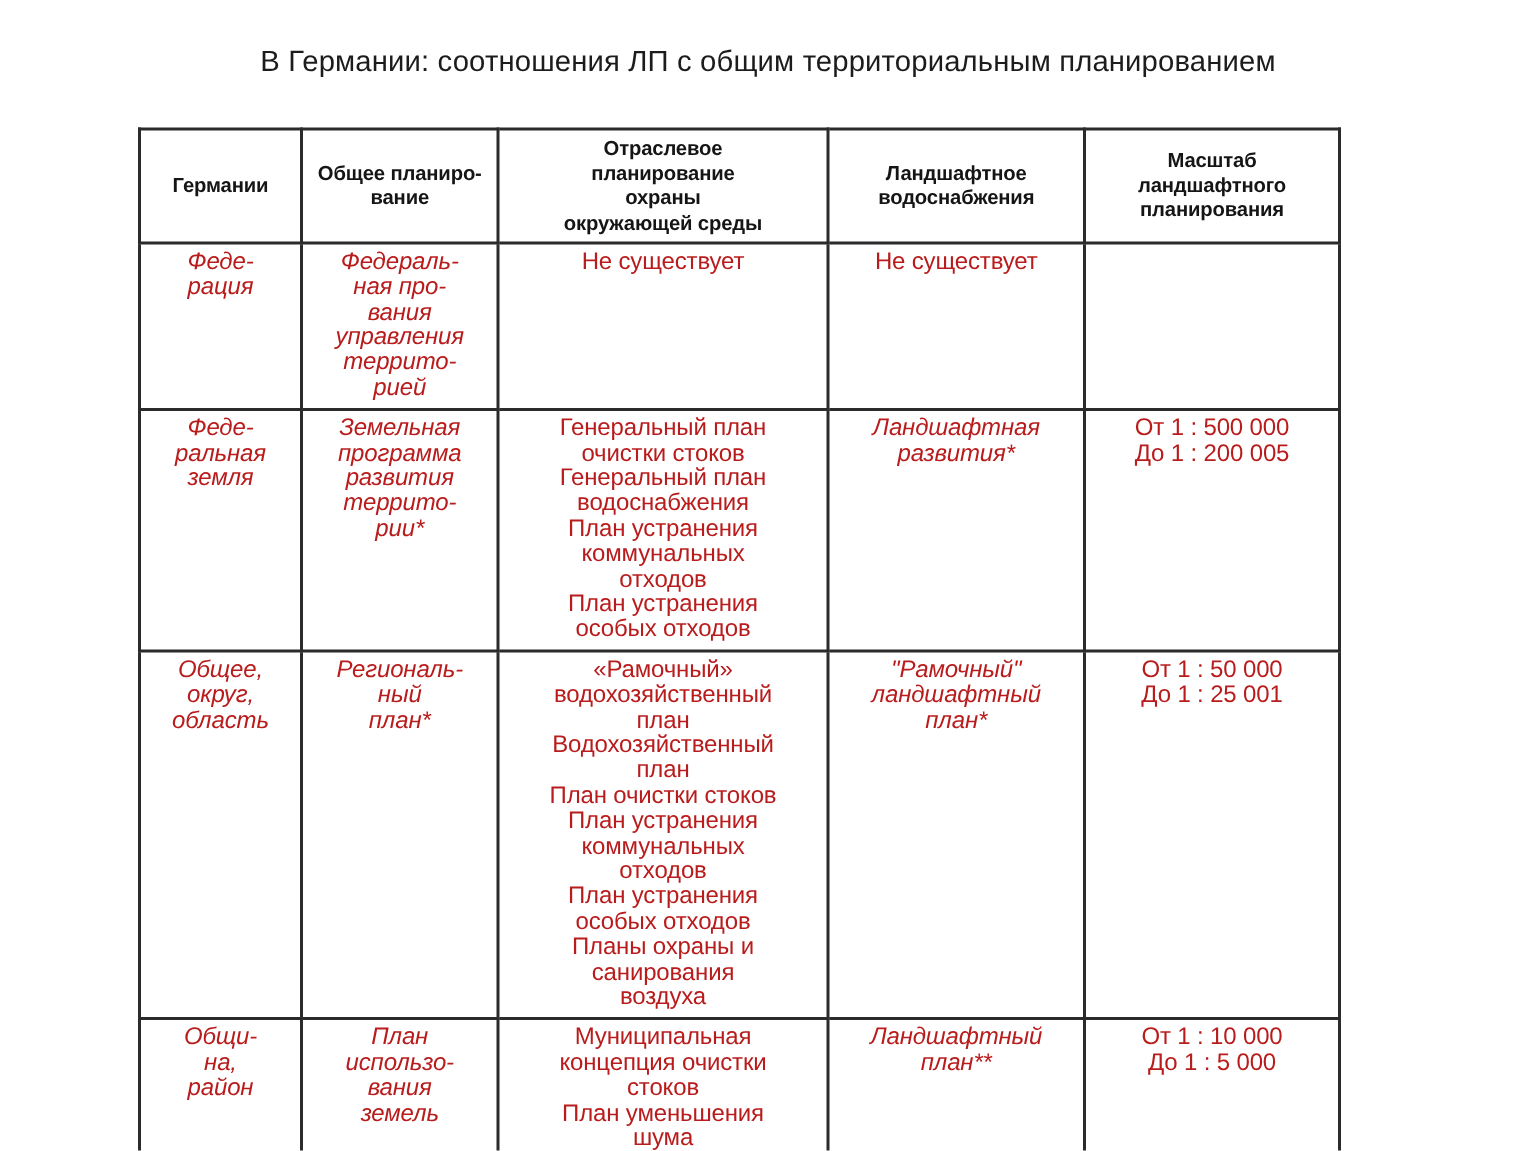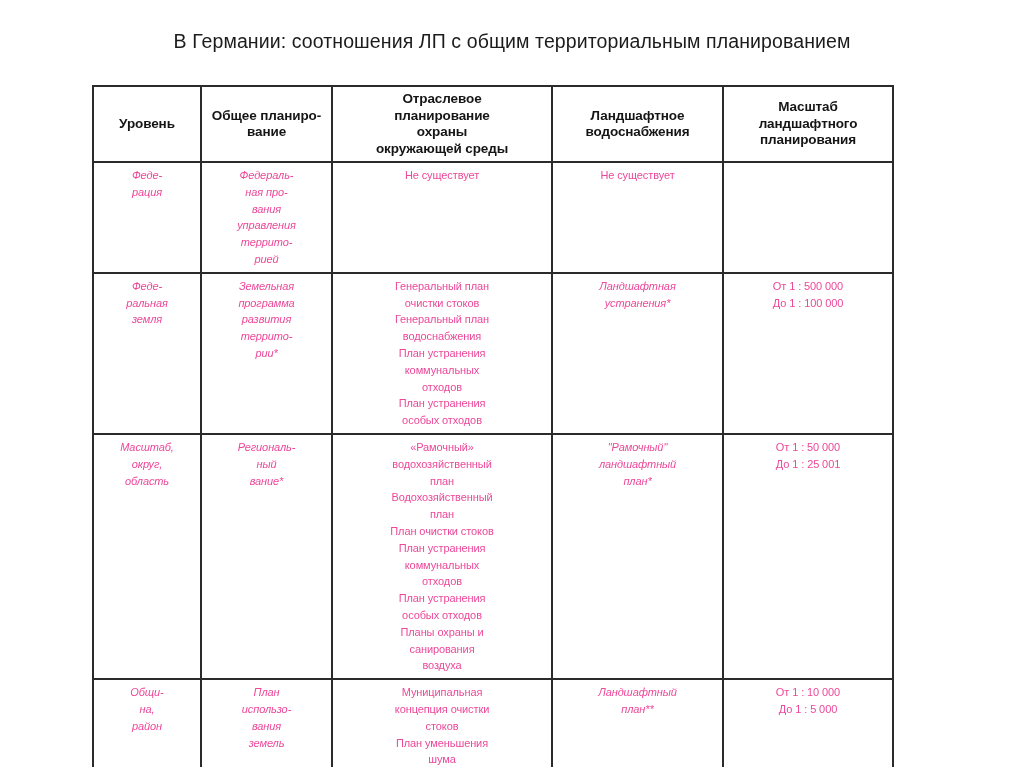--- a/index.html
+++ b/index.html
@@ -67,24 +67,24 @@
   table.matrix th {
     font-weight: 700;
     font-size: 13.5px;
     line-height: 16.5px;
     vertical-align: middle;
     letter-spacing: -0.1px;
     color: #151515;
   }
 
   table.matrix td {
-    font-size: 11px;
+    font-size: 16px;
     line-height: 16.8px;
     letter-spacing: -0.1px;
-    color: #ec4899;
+    color: #b91c1c;
   }
 
   
   td.c-level {
     font-style: italic;
   }
   td.c-general {
     font-style: italic;
   }
   td.c-landscape {
@@ -124,21 +124,21 @@
     <table class="matrix">
       <colgroup>
         <col class="w1">
           <col class="w2">
           <col class="w3">
           <col class="w4">
           <col class="w5">
       </colgroup>
       <thead>
         <tr class="r-head">
-          <th>Уровень</th>
+          <th>Германии</th>
           <th style="white-space:pre-line">Общее планиро-
 вание</th>
           <th style="white-space:pre-line">Отраслевое
 планирование
 охраны
 окружающей среды</th>
           <th style="white-space:pre-line">Ландшафтное
 водоснабжения</th>
           <th style="white-space:pre-line">Масштаб
 ландшафтного
@@ -171,31 +171,31 @@
           <td class="c-sector" style="white-space:pre-line">Генеральный план
 очистки стоков
 Генеральный план
 водоснабжения
 План устранения
 коммунальных
 отходов
 План устранения
 особых отходов</td>
           <td class="c-landscape" style="white-space:pre-line">Ландшафтная
-устранения*</td>
+развития*</td>
           <td class="c-scale">От 1 : 500 000
-До 1 : 100 000</td>
+До 1 : 200 005</td>
         </tr>
         <tr class="r2">
-          <td class="c-level" style="white-space:pre-line">Масштаб,
+          <td class="c-level" style="white-space:pre-line">Общее,
 округ,
 область</td>
           <td class="c-general" style="white-space:pre-line">Региональ-
 ный
-вание*</td>
+план*</td>
           <td class="c-sector" style="white-space:pre-line">«Рамочный»
 водохозяйственный
 план
 Водохозяйственный
 план
 План очистки стоков
 План устранения
 коммунальных
 отходов
 План устранения

